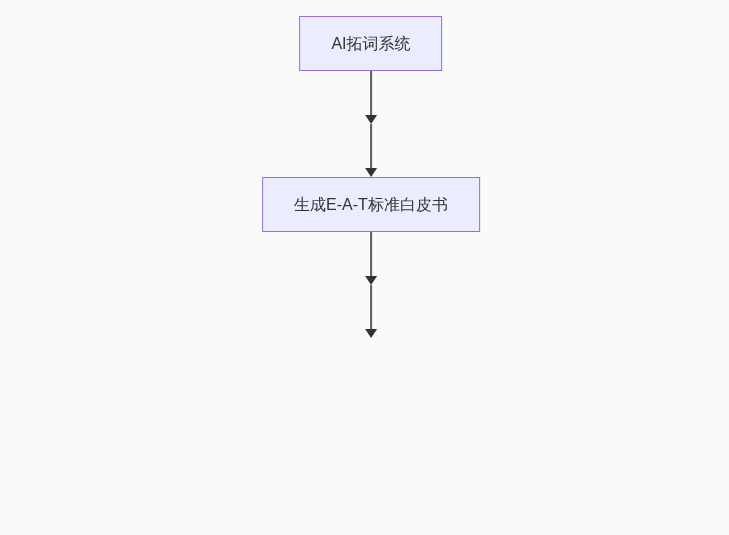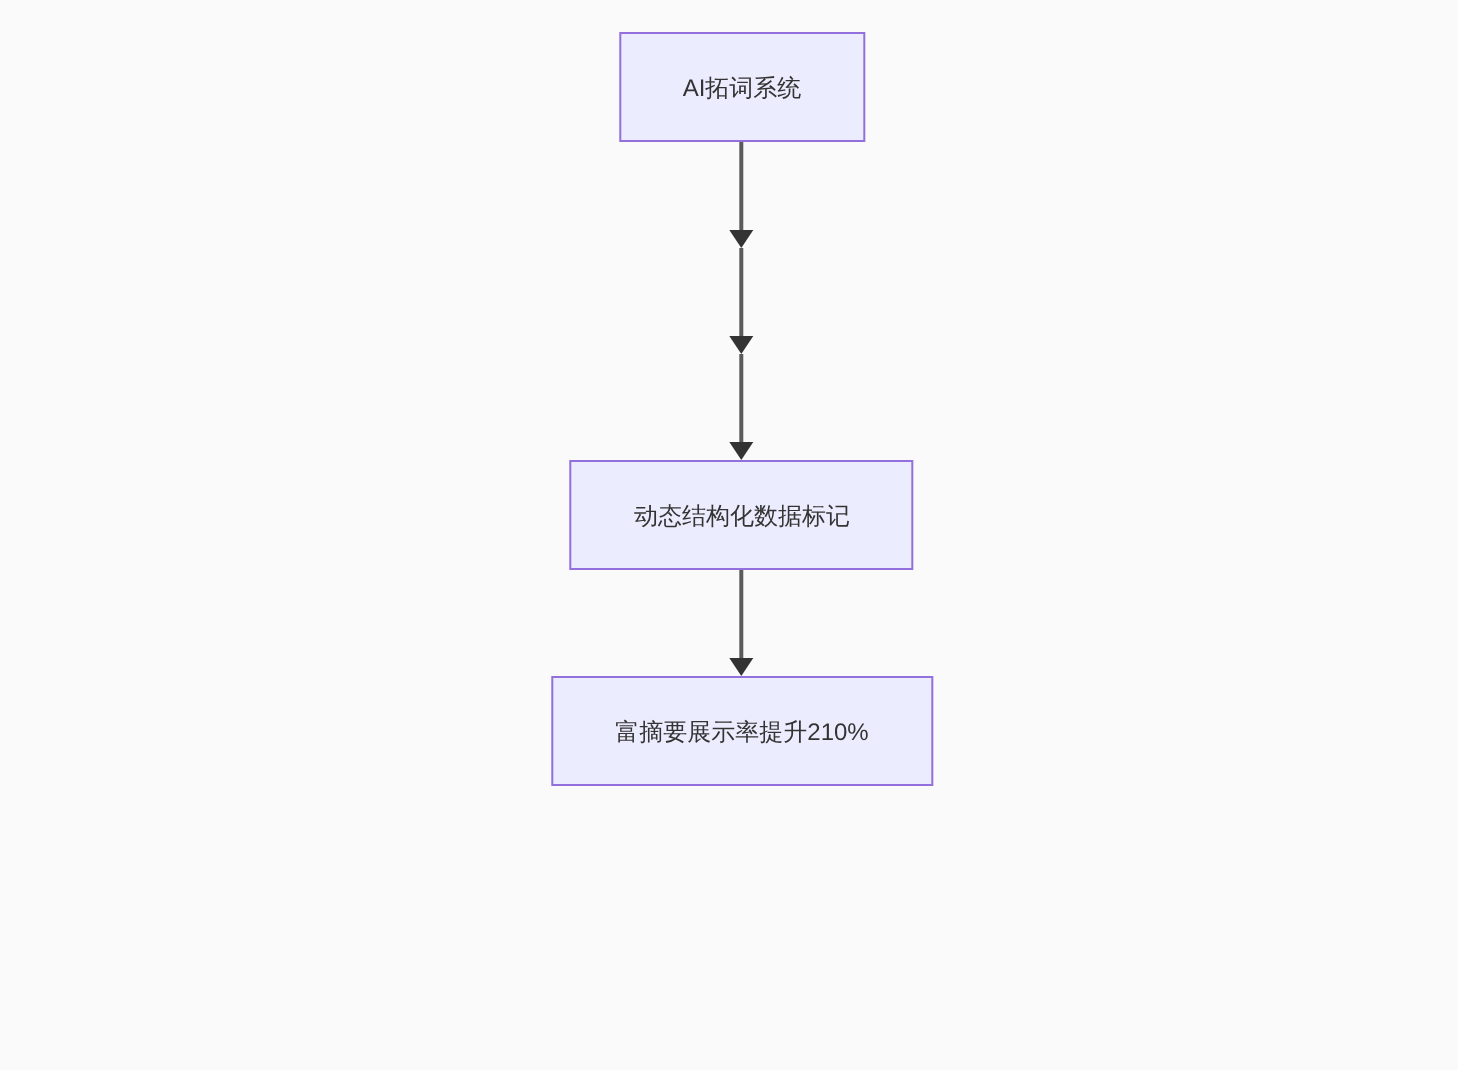--- a/index.html
+++ b/index.html
@@ -34,21 +34,21 @@
   }
   .node {
     height: 55px;
     display: flex;
     align-items: center;
     justify-content: center;
     padding: 0 31px;
     background: var(--node-fill);
     border: 1.5px solid var(--node-border);
     color: var(--text);
-    font-size: 12px;
+    font-size: 16px;
     line-height: 1;
     white-space: nowrap;
   }
   .arrow {
     height: 53px;
     width: 14px;
     display: flex;
     flex-direction: column;
     align-items: center;
   }
@@ -79,33 +79,30 @@
       <div class="line"></div>
       <div class="head"></div>
     </div>
 
 
     <div class="arrow">
       <div class="line"></div>
       <div class="head"></div>
     </div>
 
-
-    <div class="arrow">
-      <div class="line"></div>
-      <div class="head"></div>
-    </div>
-
     <div class="node">
-      <span>动态结构化数据标记</span>
+      <span>生成E-A-T标准白皮书</span>
     </div>
 
     <div class="arrow">
       <div class="line"></div>
       <div class="head"></div>
     </div>
 
-    <div class="node">
-      <span>富摘要展示率提升210%</span>
+
+    <div class="arrow">
+      <div class="line"></div>
+      <div class="head"></div>
     </div>
+
 
   </div>
 </div>
 
 </body></html>

